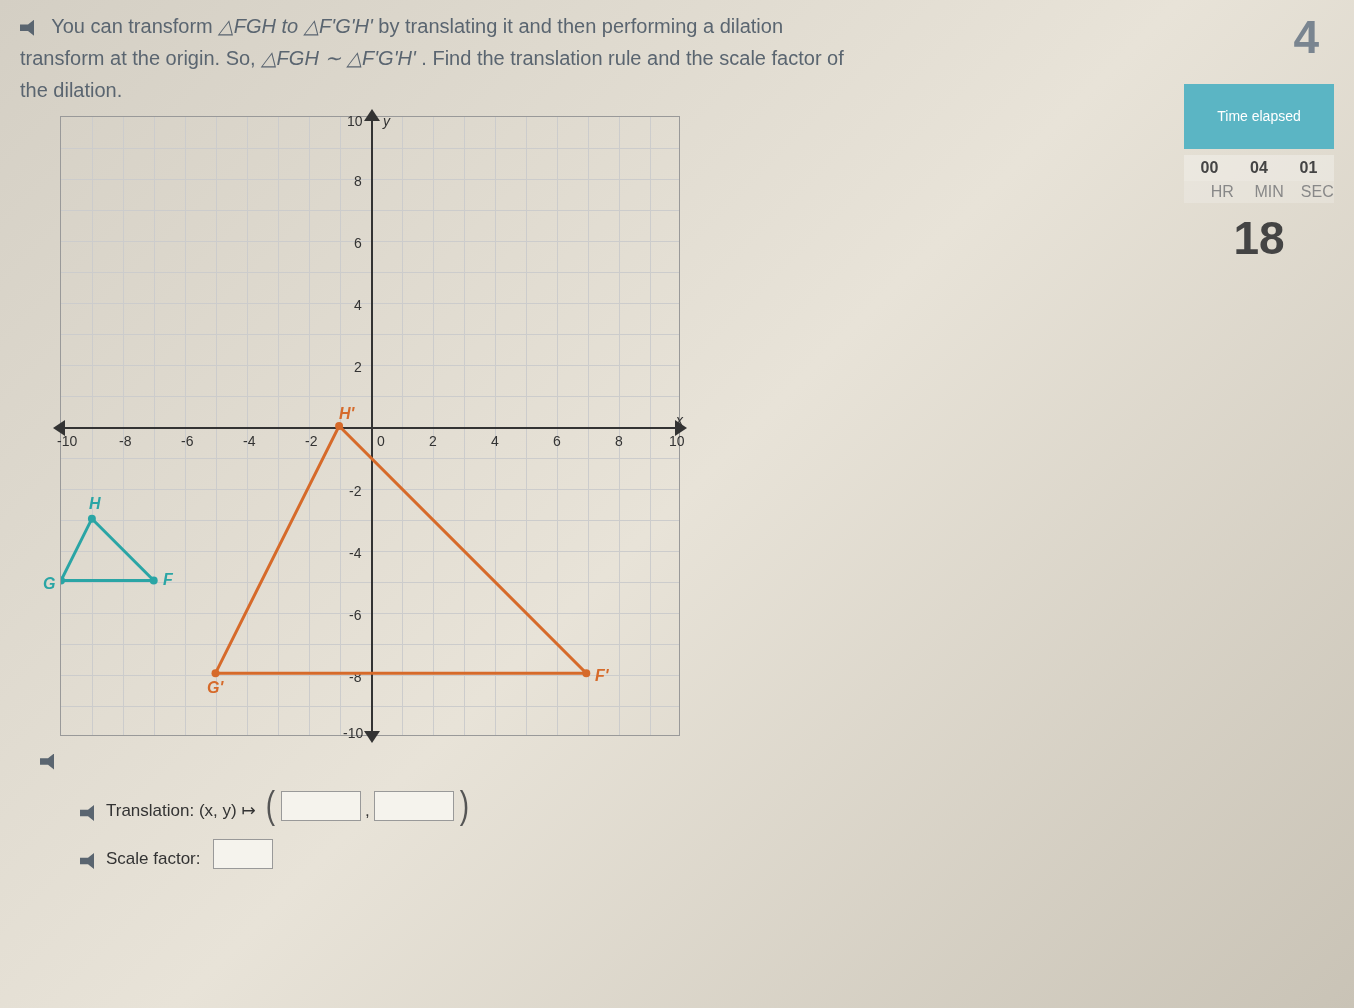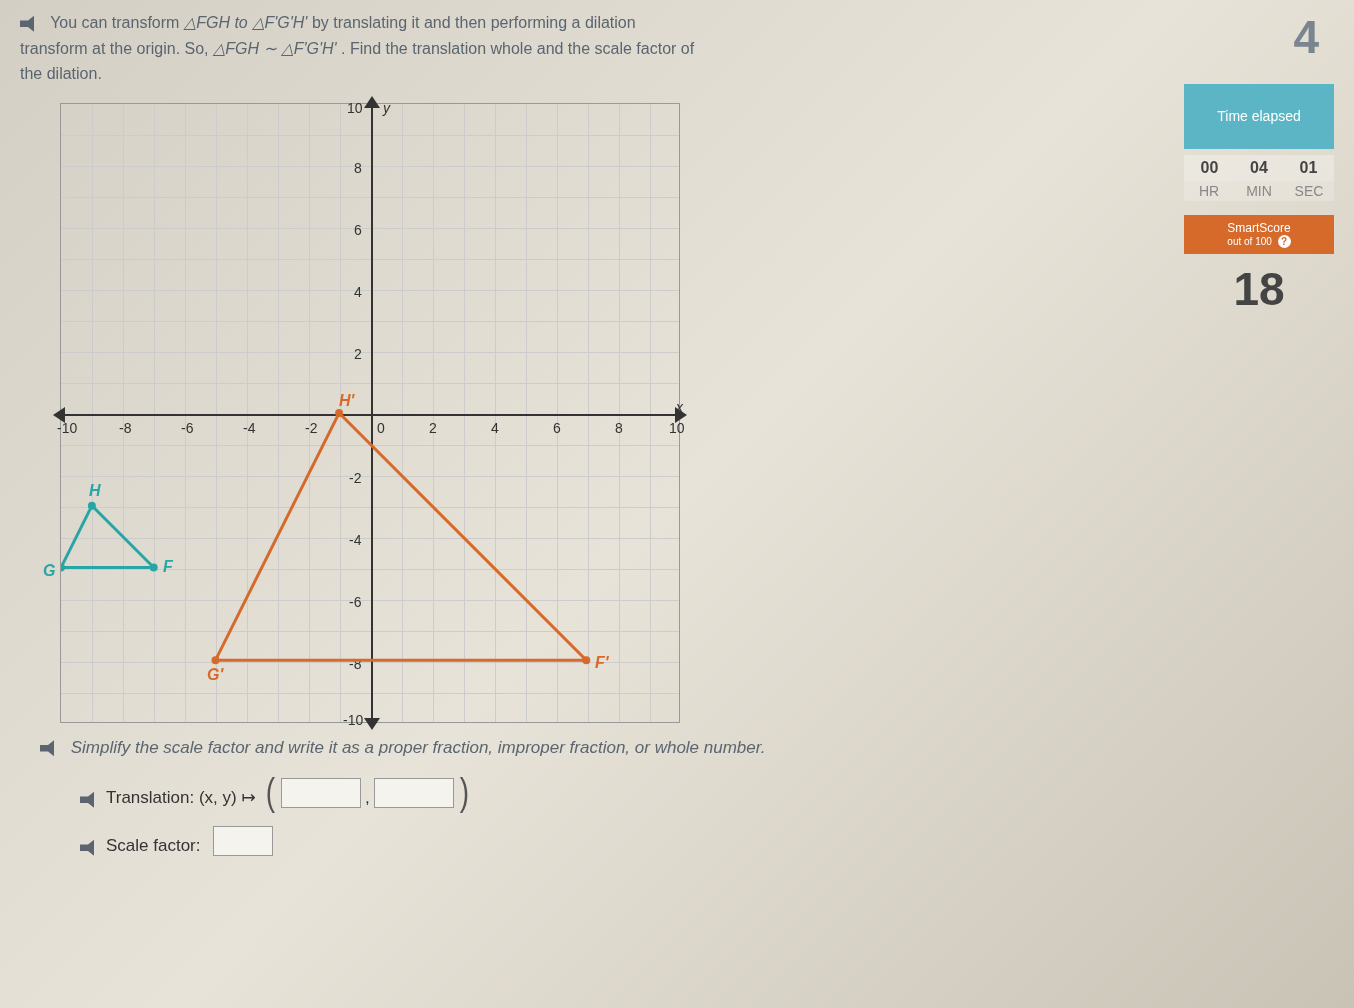--- a/index.html
+++ b/index.html
@@ -10,23 +10,23 @@
       height: 1008px;
       position: relative;
       overflow: hidden;
     }
     .content {
       padding: 10px 20px;
       position: relative;
     }
     .question-text {
       color: #5a6570;
-      font-size: 16px;
+      font-size: 20px;
       line-height: 1.6;
-      margin-bottom: 16px;
+      margin-bottom: 10px;
       max-width: 1050px;
     }
     .speaker-icon {
       display: inline-block;
       width: 20px;
       height: 16px;
       background: #5a6570;
       clip-path: polygon(0 30%, 40% 30%, 70% 0, 70% 100%, 40% 70%, 0 70%);
       vertical-align: middle;
       margin-right: 6px;
@@ -186,24 +186,25 @@
     }
     .time-digit {
       color: #444;
       font-size: 16px;
       font-weight: bold;
       width: 33%;
     }
     .time-labels {
       display: flex;
       justify-content: space-around;
-      font-size: 14px;
+      font-size: 16px;
       color: #888;
       background: rgba(255,255,255,0.2);
       padding: 2px 0;
+      text-align: right;
     }
     .time-labels span { width: 33%; }
     .smartscore-box {
       background: #d66a2a;
       color: white;
       padding: 6px;
       font-size: 12px;
       margin-top: 14px;
     }
     .smartscore-out {
@@ -231,21 +232,21 @@
 <body>
 
 <div class="content">
   <div class="question-text">
     <span class="speaker-icon"></span>
     <span>You can transform </span>
     <span style="font-style:italic">△FGH to △F'G'H'</span>
     <span> by translating it and then performing a dilation</span><br>
     <span>transform at the origin. So, </span>
     <span style="font-style:italic">△FGH ∼ △F'G'H'</span>
-    <span>. Find the translation whole and the scale factor of</span><br>
+    <span>. Find the translation rule and the scale factor of</span><br>
     <span>the dilation.</span>
   </div>
 
   <div class="graph-container">
 
     <div class="grid-line-v" style="left:31px"></div>
       <div class="grid-line-v" style="left:62px"></div>
     <div class="grid-line-v" style="left:93px"></div>
       <div class="grid-line-v" style="left:124px"></div>
     <div class="grid-line-v" style="left:155px"></div>
@@ -332,21 +333,20 @@
     <div class="vertex-label teal" style="left:28px;top:378px">H</div>
     <div class="vertex-label teal" style="left:-18px;top:458px">G</div>
     <div class="vertex-label teal" style="left:102px;top:454px">F</div>
     <div class="vertex-label orange" style="left:278px;top:288px">H'</div>
     <div class="vertex-label orange" style="left:146px;top:562px">G'</div>
     <div class="vertex-label orange" style="left:534px;top:550px">F'</div>
   </div>
 
   <div class="instruction-text">
     <span class="speaker-icon"></span>
-    <span>Simplify the scale factor and write it as a proper fraction, improper fraction, or whole number.</span>
   </div>
 
   <div class="answer-row">
     <span class="speaker-icon"></span>
     <span style="margin-right:8px">Translation: (x, y) ↦</span>
     <span class="paren">(</span>
     <span class="input-box"></span>
     <span>,</span>
     <span class="input-box"></span>
     <span class="paren">)</span>
@@ -367,21 +367,14 @@
   <div class="time-digits">
     <div class="time-digit">00</div>
     <div class="time-digit">04</div>
     <div class="time-digit">01</div>
   </div>
   <div class="time-labels">
     <span>HR</span>
     <span>MIN</span>
     <span>SEC</span>
   </div>
-  <div class="smartscore-box">
-    <div>SmartScore</div>
-    <div class="smartscore-out">
-      <span>out of 100</span>
-      <span class="smartscore-q">?</span>
-    </div>
-  </div>
   <div class="score-num">18</div>
 </div>
 
 </body></html>

